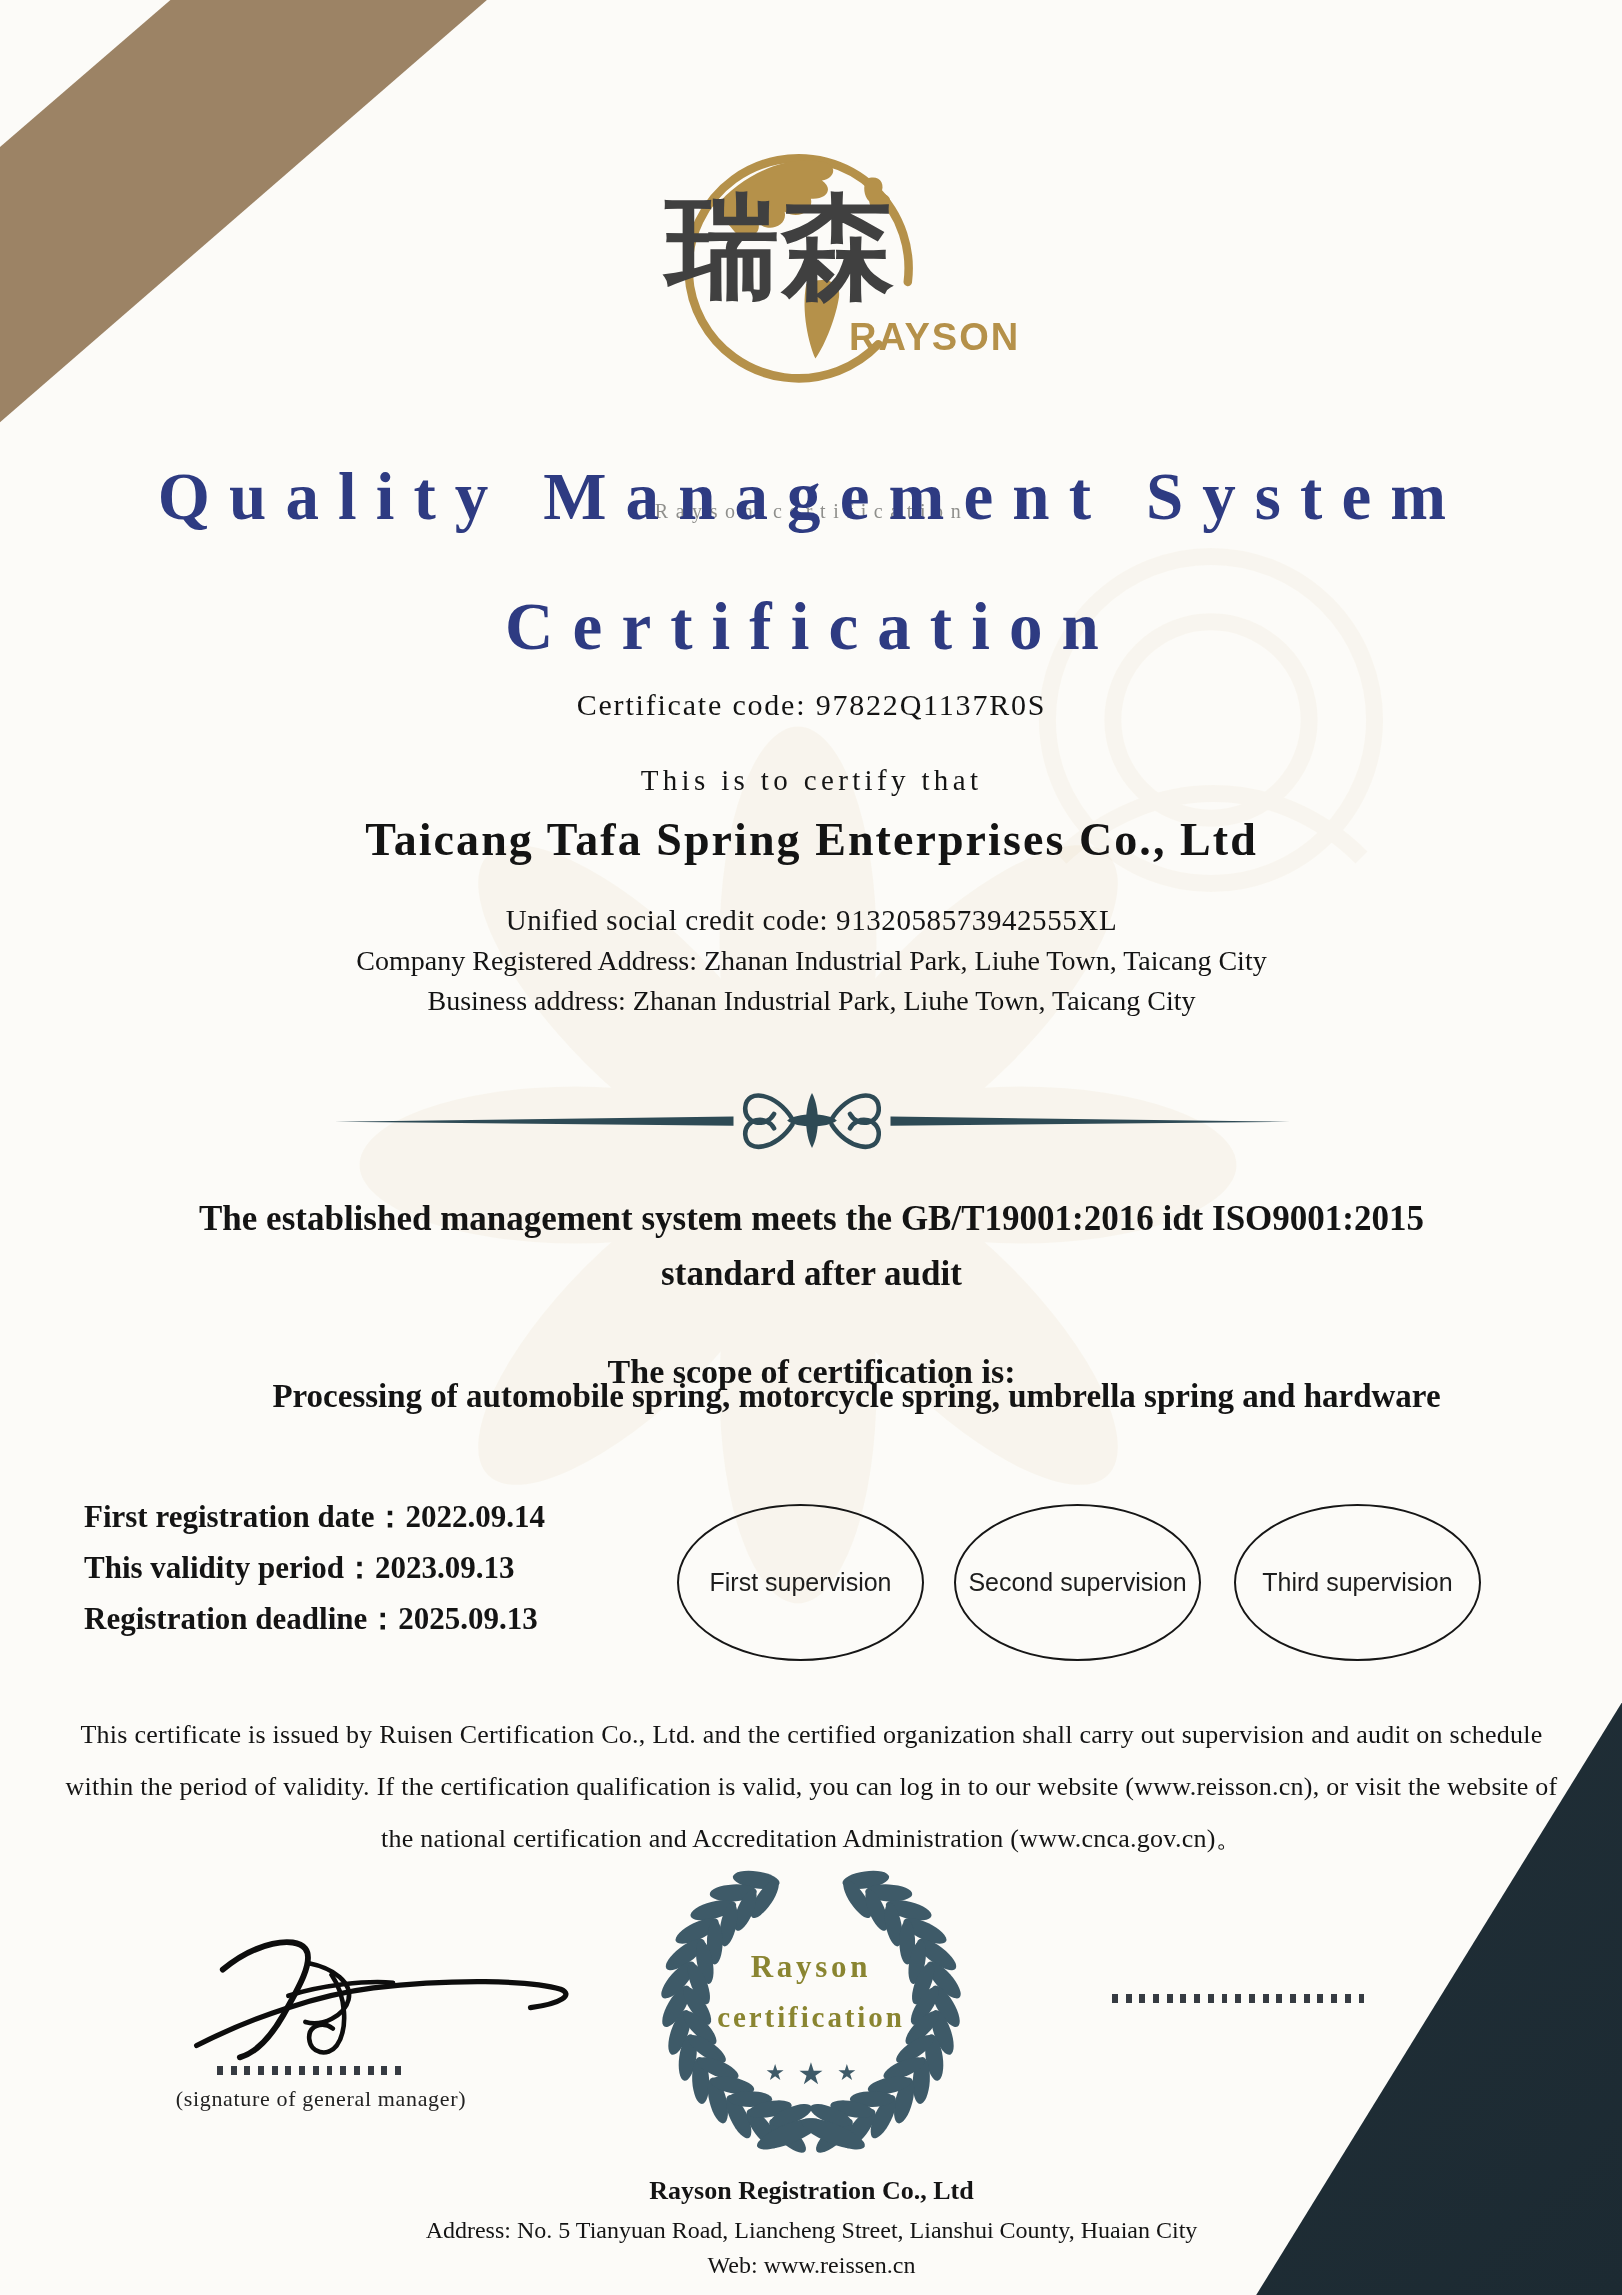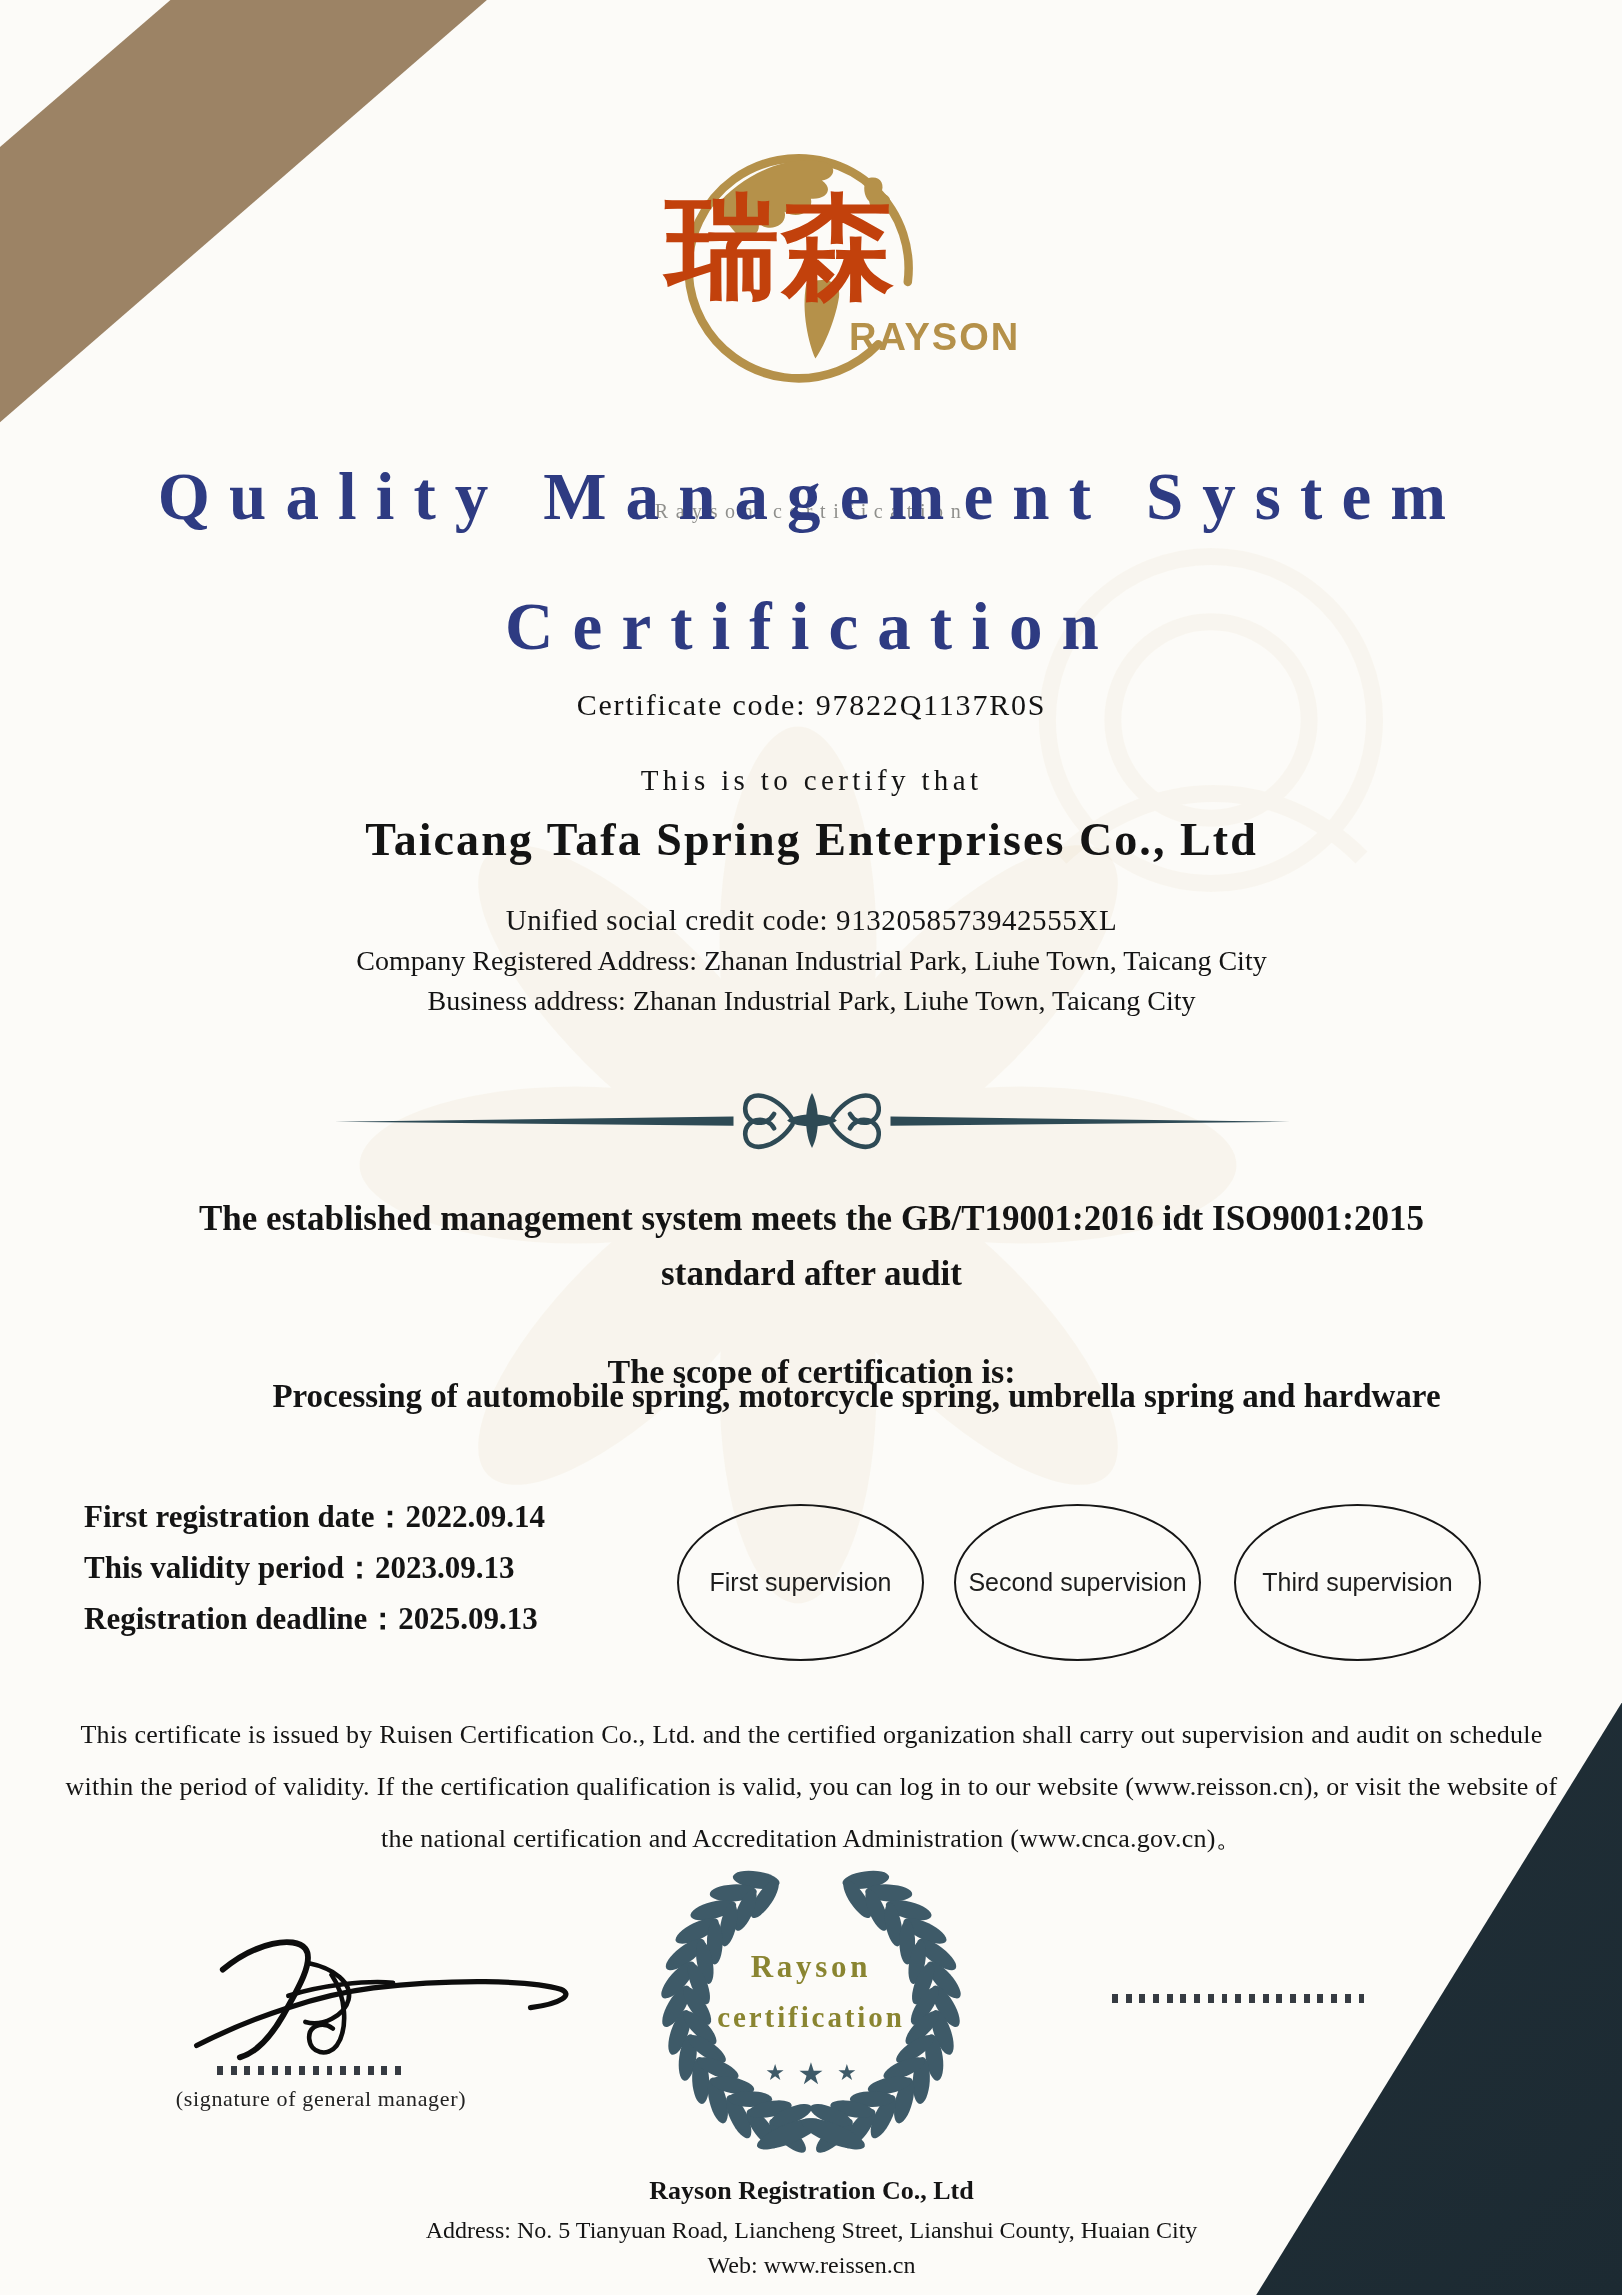--- a/index.html
+++ b/index.html
@@ -26,21 +26,21 @@
   }
   
   .watermark{position:absolute;left:209px;top:576px;opacity:.07;pointer-events:none;}
   .watermark2{position:absolute;left:982px;top:491px;opacity:.06;pointer-events:none;}
   
   .logo-box{position:absolute;left:50%;top:128px;transform:translateX(-50%);
     width:537px;height:262px;}
   .logo-globe{position:absolute;left:50%;top:0;transform:translateX(-54%);}
   .logo-cn{
     position:absolute;left:50%;top:63px;transform:translateX(-63%);
-    font-size:113px;line-height:1;font-weight:bold;color:#c2410c;
+    font-size:113px;line-height:1;font-weight:bold;color:#404040;
     letter-spacing:2.6px;font-family:"DejaVu Sans",sans-serif;
   }
   .logo-latin{
     position:absolute;left:57%;top:188px;
     font-size:38px;font-weight:bold;color:#b5914a;letter-spacing:2px;
     font-family:"Liberation Sans","DejaVu Sans",sans-serif;
   }
   .logo-caption{
     position:absolute;left:0;top:372px;width:100%;text-align:center;
     font-size:20px;color:#8f8f8c;letter-spacing:.38em;

